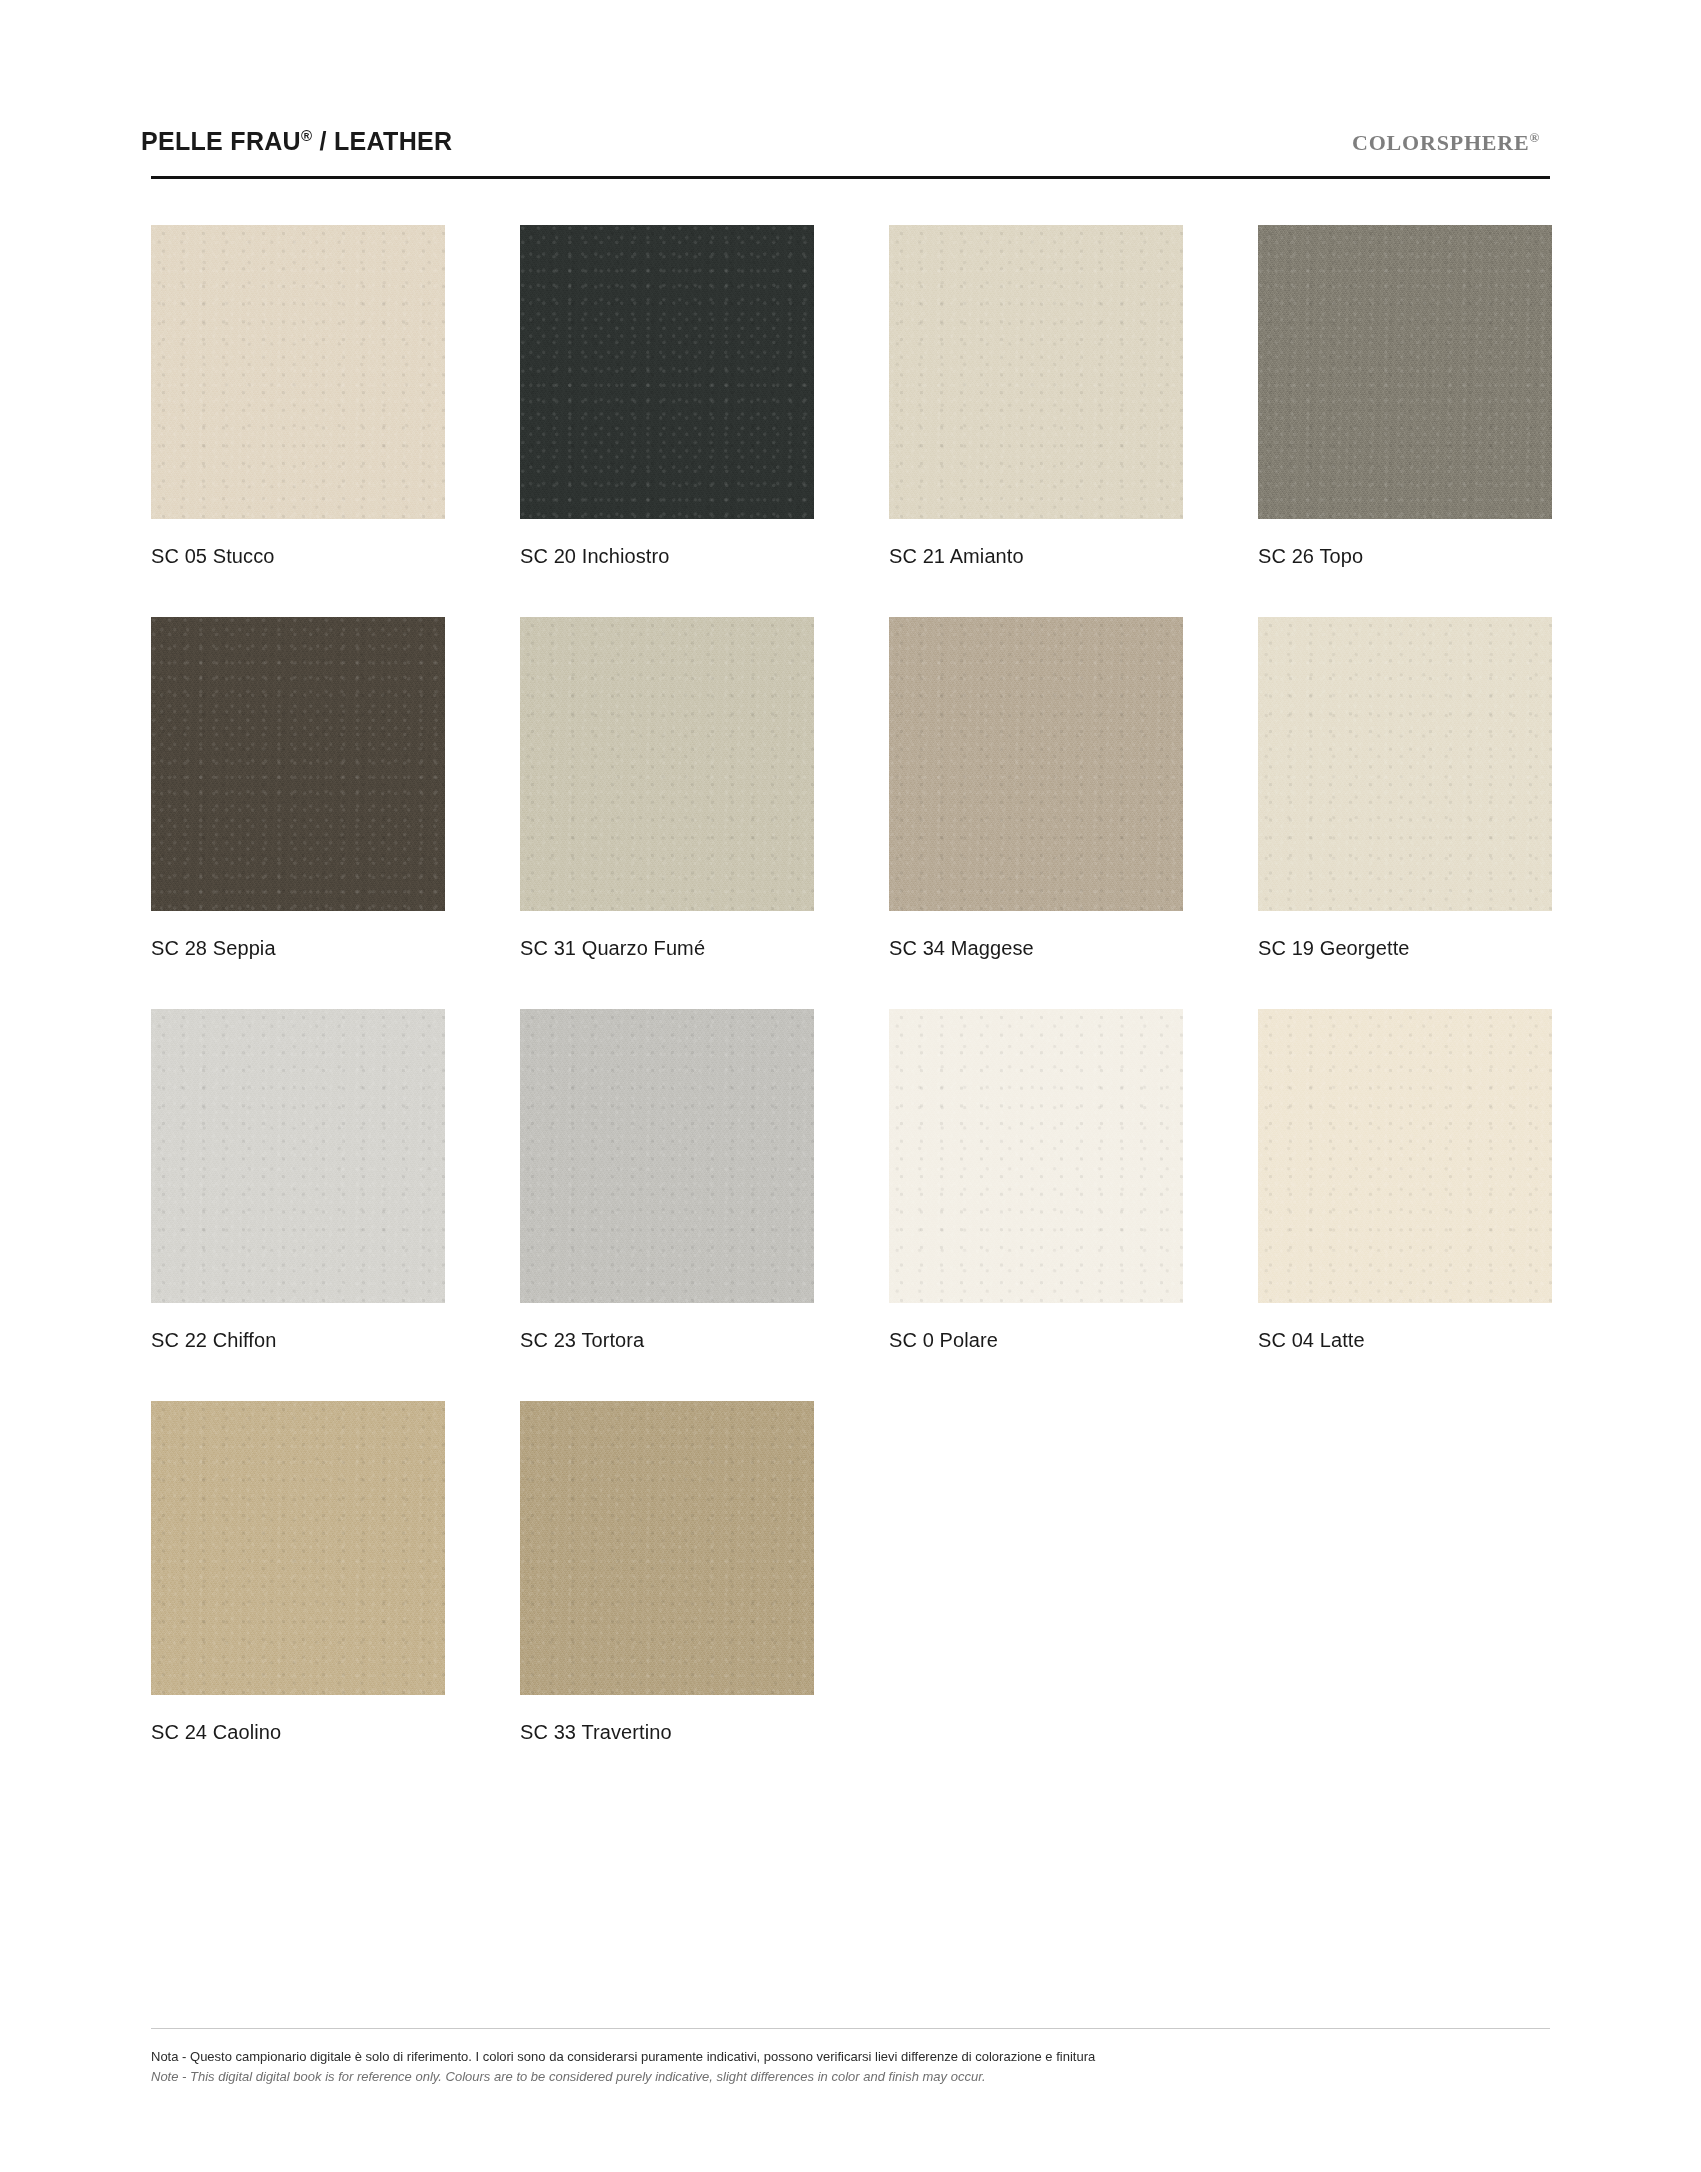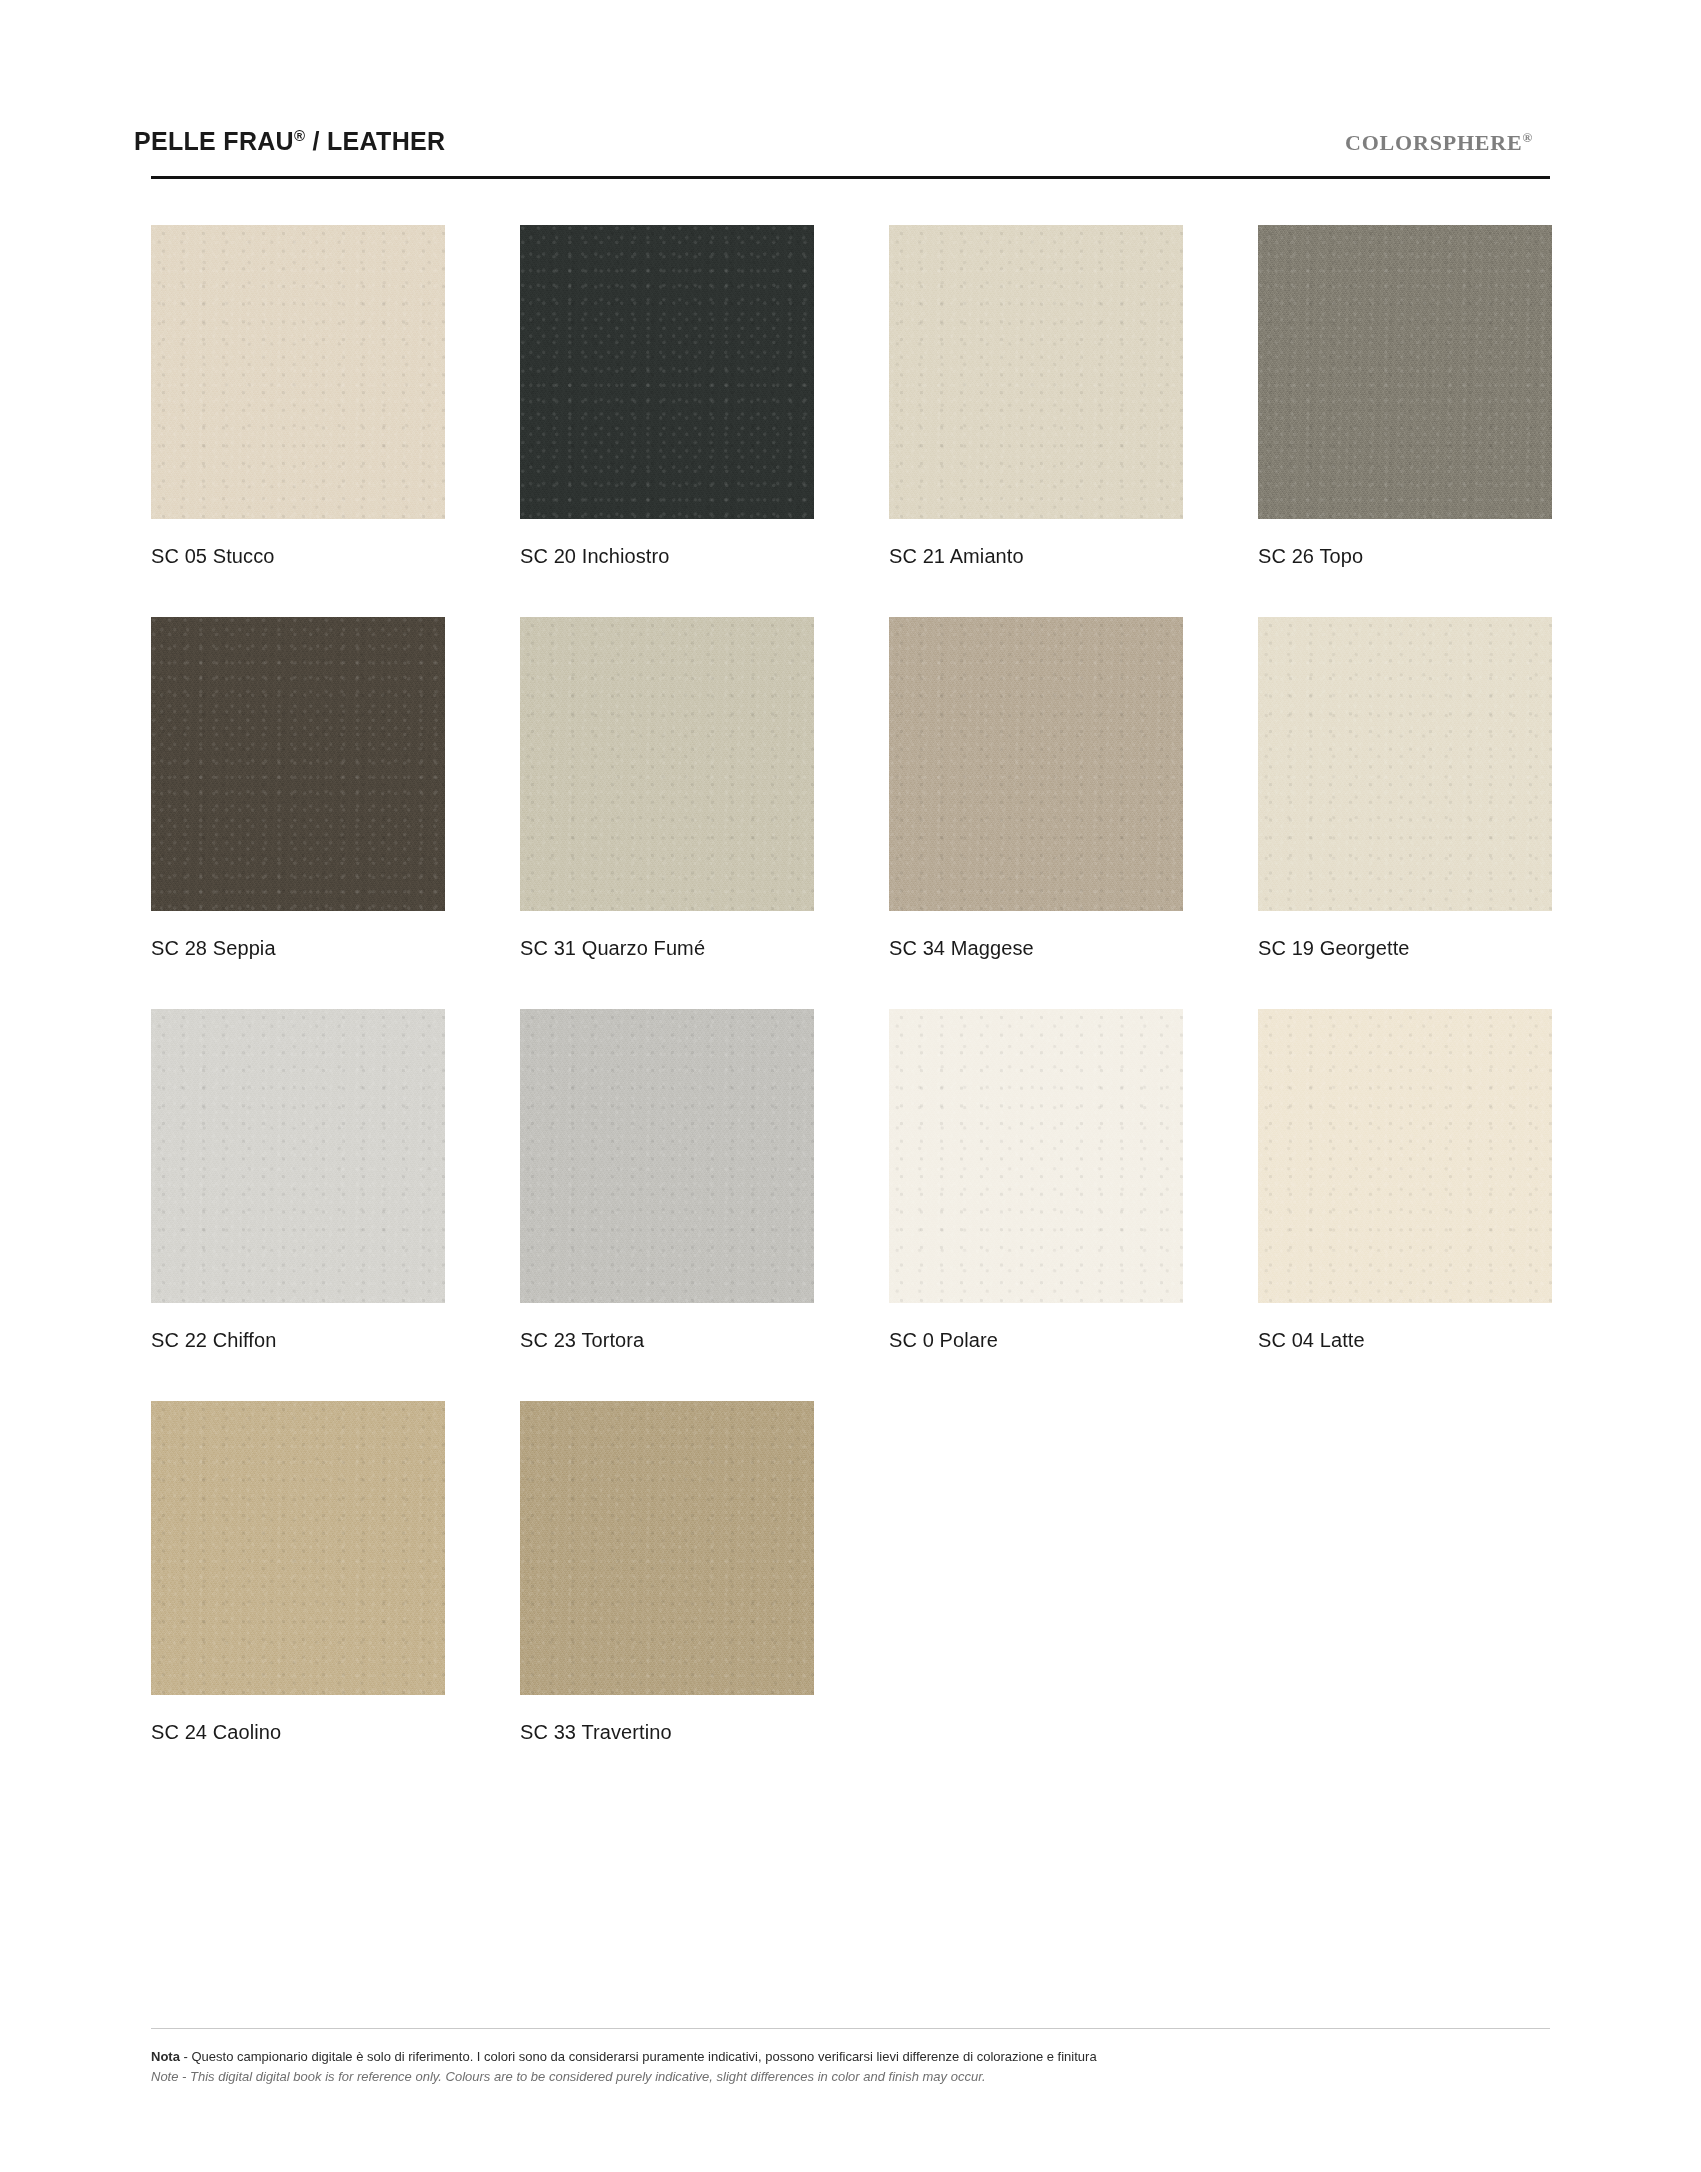--- a/index.html
+++ b/index.html
@@ -17,21 +17,21 @@
     width: 1701px;
     height: 2172px;
     background: #ffffff;
     box-sizing: border-box;
     overflow: hidden;
   }
 
   
   .header {
     position: absolute;
-    left: 134px;
+    left: 141px;
     top: 127px;
     width: 1399px;
     display: flex;
     align-items: baseline;
     justify-content: space-between;
   }
   .header-title {
     font-size: 25px;
     font-weight: bold;
     letter-spacing: 0.3px;
@@ -132,21 +132,21 @@
     left: 151px;
     top: 2047px;
     width: 1399px;
   }
   .footer-line {
     font-size: 13px;
     line-height: 20.4px;
     color: #2b2b2b;
     white-space: nowrap;
   }
-  .footer-line.it strong { font-weight: bold; }
+  .footer-line.it strong { font-weight: normal; }
   .footer-line.en {
     font-style: italic;
     color: #6f6f6f;
   }
   .footer-line.en em { font-style: italic; }
 </style>
 </head>
 <body>
 
 <div class="page">

